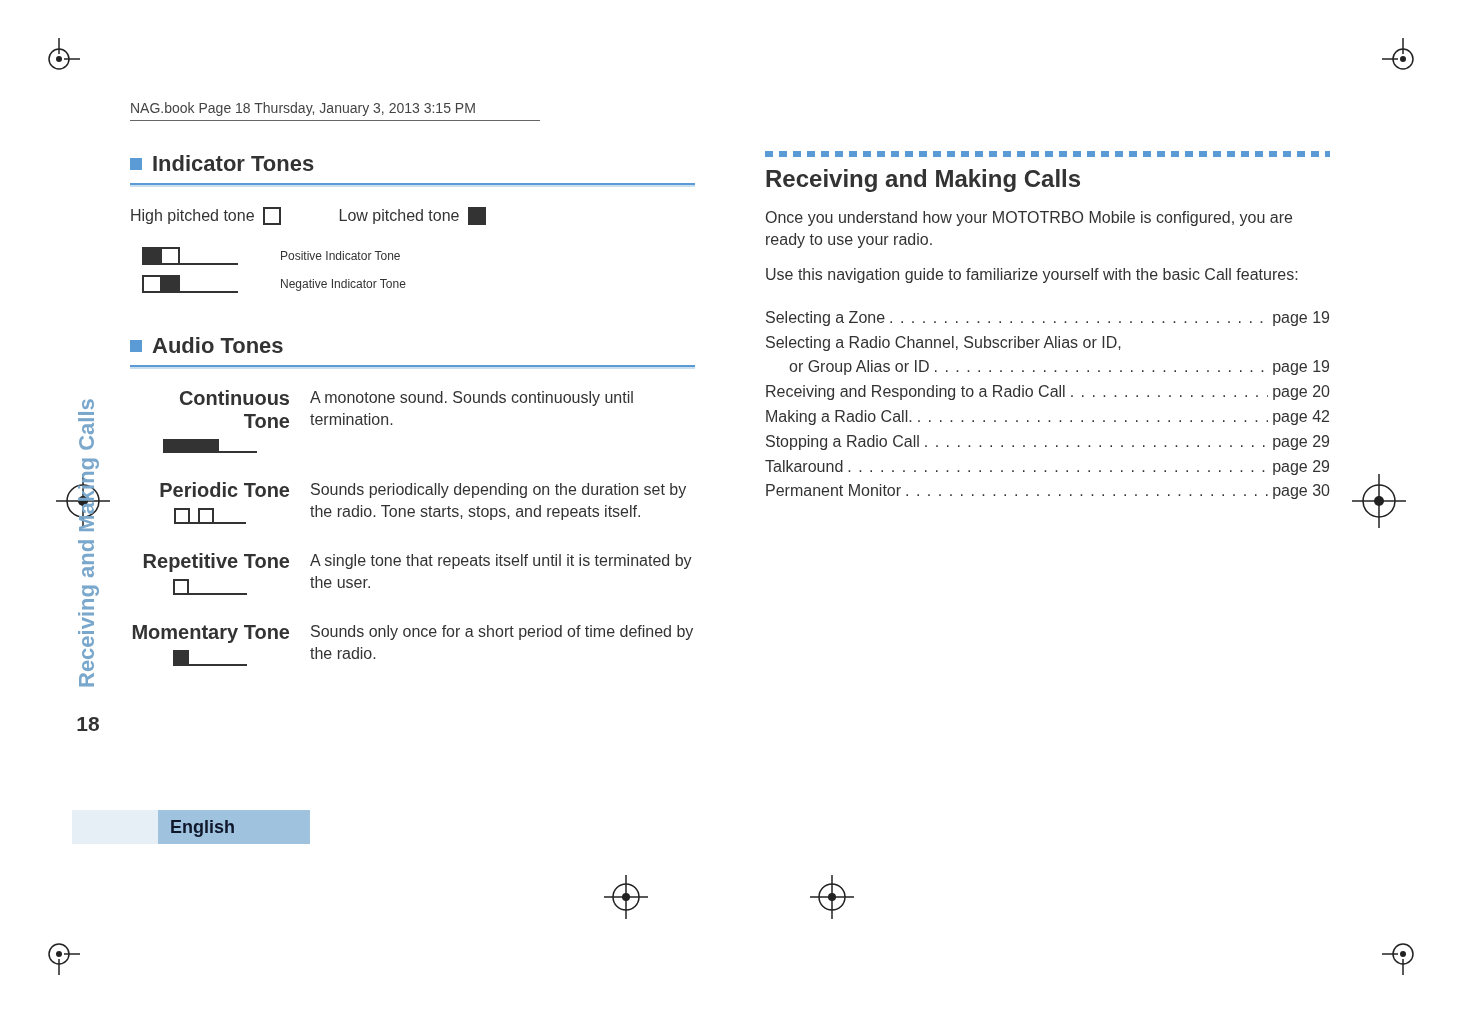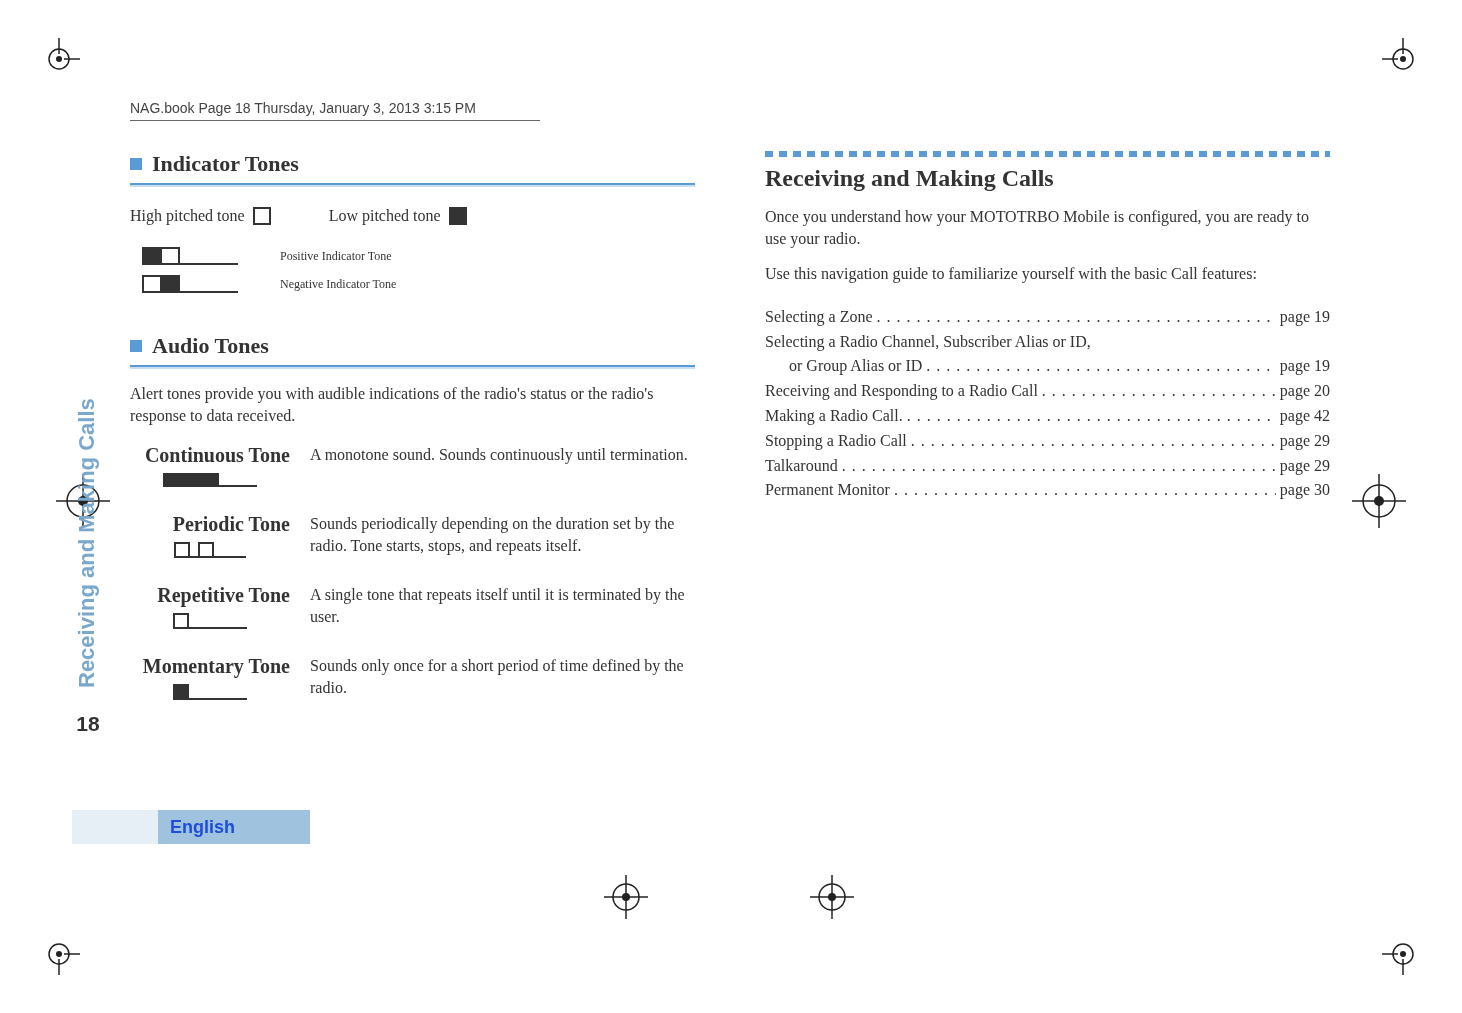--- a/index.html
+++ b/index.html
@@ -2,21 +2,21 @@
 <html><head>
 <meta charset="utf-8">
 <style>
   html,body{margin:0;padding:0;width:1462px;height:1013px;background:#fff;font-family:Arial,Helvetica,sans-serif;color:#333;}
   .cropmark{position:absolute;width:42px;height:42px;}
   .cropmark svg{display:block;}
   .regmark{position:absolute;}
   .page{position:absolute;left:130px;top:100px;width:1200px;height:740px;}
   .header-line{font-size:14px;color:#444;margin-bottom:4px;}
   .header-rule{border-bottom:1px solid #666;width:410px;margin-bottom:30px;}
-  .cols{display:flex;gap:70px;font-family:Liberation Serif, serif;}
+  .cols{display:flex;gap:70px;}
   .col{flex:1;min-width:0;}
   .hblock{margin-top:0;}
   .hhead{display:flex;align-items:center;gap:10px;font-size:22px;font-weight:bold;color:#333;}
   .hhead .sq{width:12px;height:12px;background:#5a9bd5;}
   .hrule{height:4px;margin-top:6px;background:linear-gradient(to bottom,#5a9bd5 0,#5a9bd5 2px,#c9dff0 2px,#c9dff0 4px);}
   .para{font-size:16px;line-height:1.35;margin-top:14px;}
   .tone-legend{display:flex;gap:58px;align-items:center;margin-top:20px;font-size:16px;}
   .tone-legend .item{display:flex;align-items:center;gap:8px;white-space:nowrap;}
   .box-outline{width:18px;height:18px;border:2px solid #333;box-sizing:border-box;}
   .box-solid{width:18px;height:18px;background:#333;}
@@ -57,21 +57,21 @@
   .toc-row .lbl{}
   .toc-row .dots{flex:1;overflow:hidden;margin:0 4px;}
   .toc-row .dots::after{content:". . . . . . . . . . . . . . . . . . . . . . . . . . . . . . . . . . . . . . . . . . . . . . . . . . . . . . . . . . . .";letter-spacing:1px;color:#333;}
   .toc-row .pg{}
   .toc-sub{padding-left:24px;}
   .sidebar{position:absolute;left:74px;top:328px;width:26px;height:420px;}
   .sidebar .vtext{transform:rotate(-90deg);transform-origin:left top;position:absolute;left:0;top:360px;font-size:22px;font-weight:bold;color:#7aa7cc;white-space:nowrap;width:360px;}
   .pagenum-box{position:absolute;left:72px;top:712px;width:32px;text-align:center;font-size:21px;font-weight:bold;color:#333;}
   .lang-band{position:absolute;left:72px;top:810px;height:34px;display:flex;}
   .lang-band .b1{width:86px;background:#e6eef6;}
-  .lang-band .b2{width:140px;background:#9fc2df;display:flex;align-items:center;padding-left:12px;color:#1d4ed8;font-weight:bold;font-size:18px;}
+  .lang-band .b2{width:140px;background:#9fc2df;display:flex;align-items:center;padding-left:12px;color:#0f172a;font-weight:bold;font-size:18px;}
 </style>
 </head>
 <body>
 
 <div class="cropmark" style="left:38px;top:38px;">
   <svg width="42" height="42">
       <line x1="21" y1="0" x2="21" y2="16" stroke="#222" stroke-width="1.5"></line>
       <line x1="26" y1="21" x2="42" y2="21" stroke="#222" stroke-width="1.5"></line>
       <circle cx="21" cy="21" r="10" fill="none" stroke="#222" stroke-width="1.5"></circle>
       <circle cx="21" cy="21" r="3" fill="#222"></circle>
@@ -193,21 +193,20 @@
           </div>
         </div>
       </div>
 
       <div class="hblock audio-tones">
         <div class="hhead">
           <span class="sq"></span>
           <span>Audio Tones</span>
         </div>
         <div class="hrule"></div>
-        <div class="para">Alert tones provide you with audible indications of the radio's status or the radio's response to data received.</div>
 
         <div class="tone-table">
 
           <div class="tone-row">
             <div class="tone-label">
               <div>Continuous Tone</div>
               <div class="g">
                   <div class="g-cont">
                     <span class="bar"></span>
                     <span class="l"></span>

